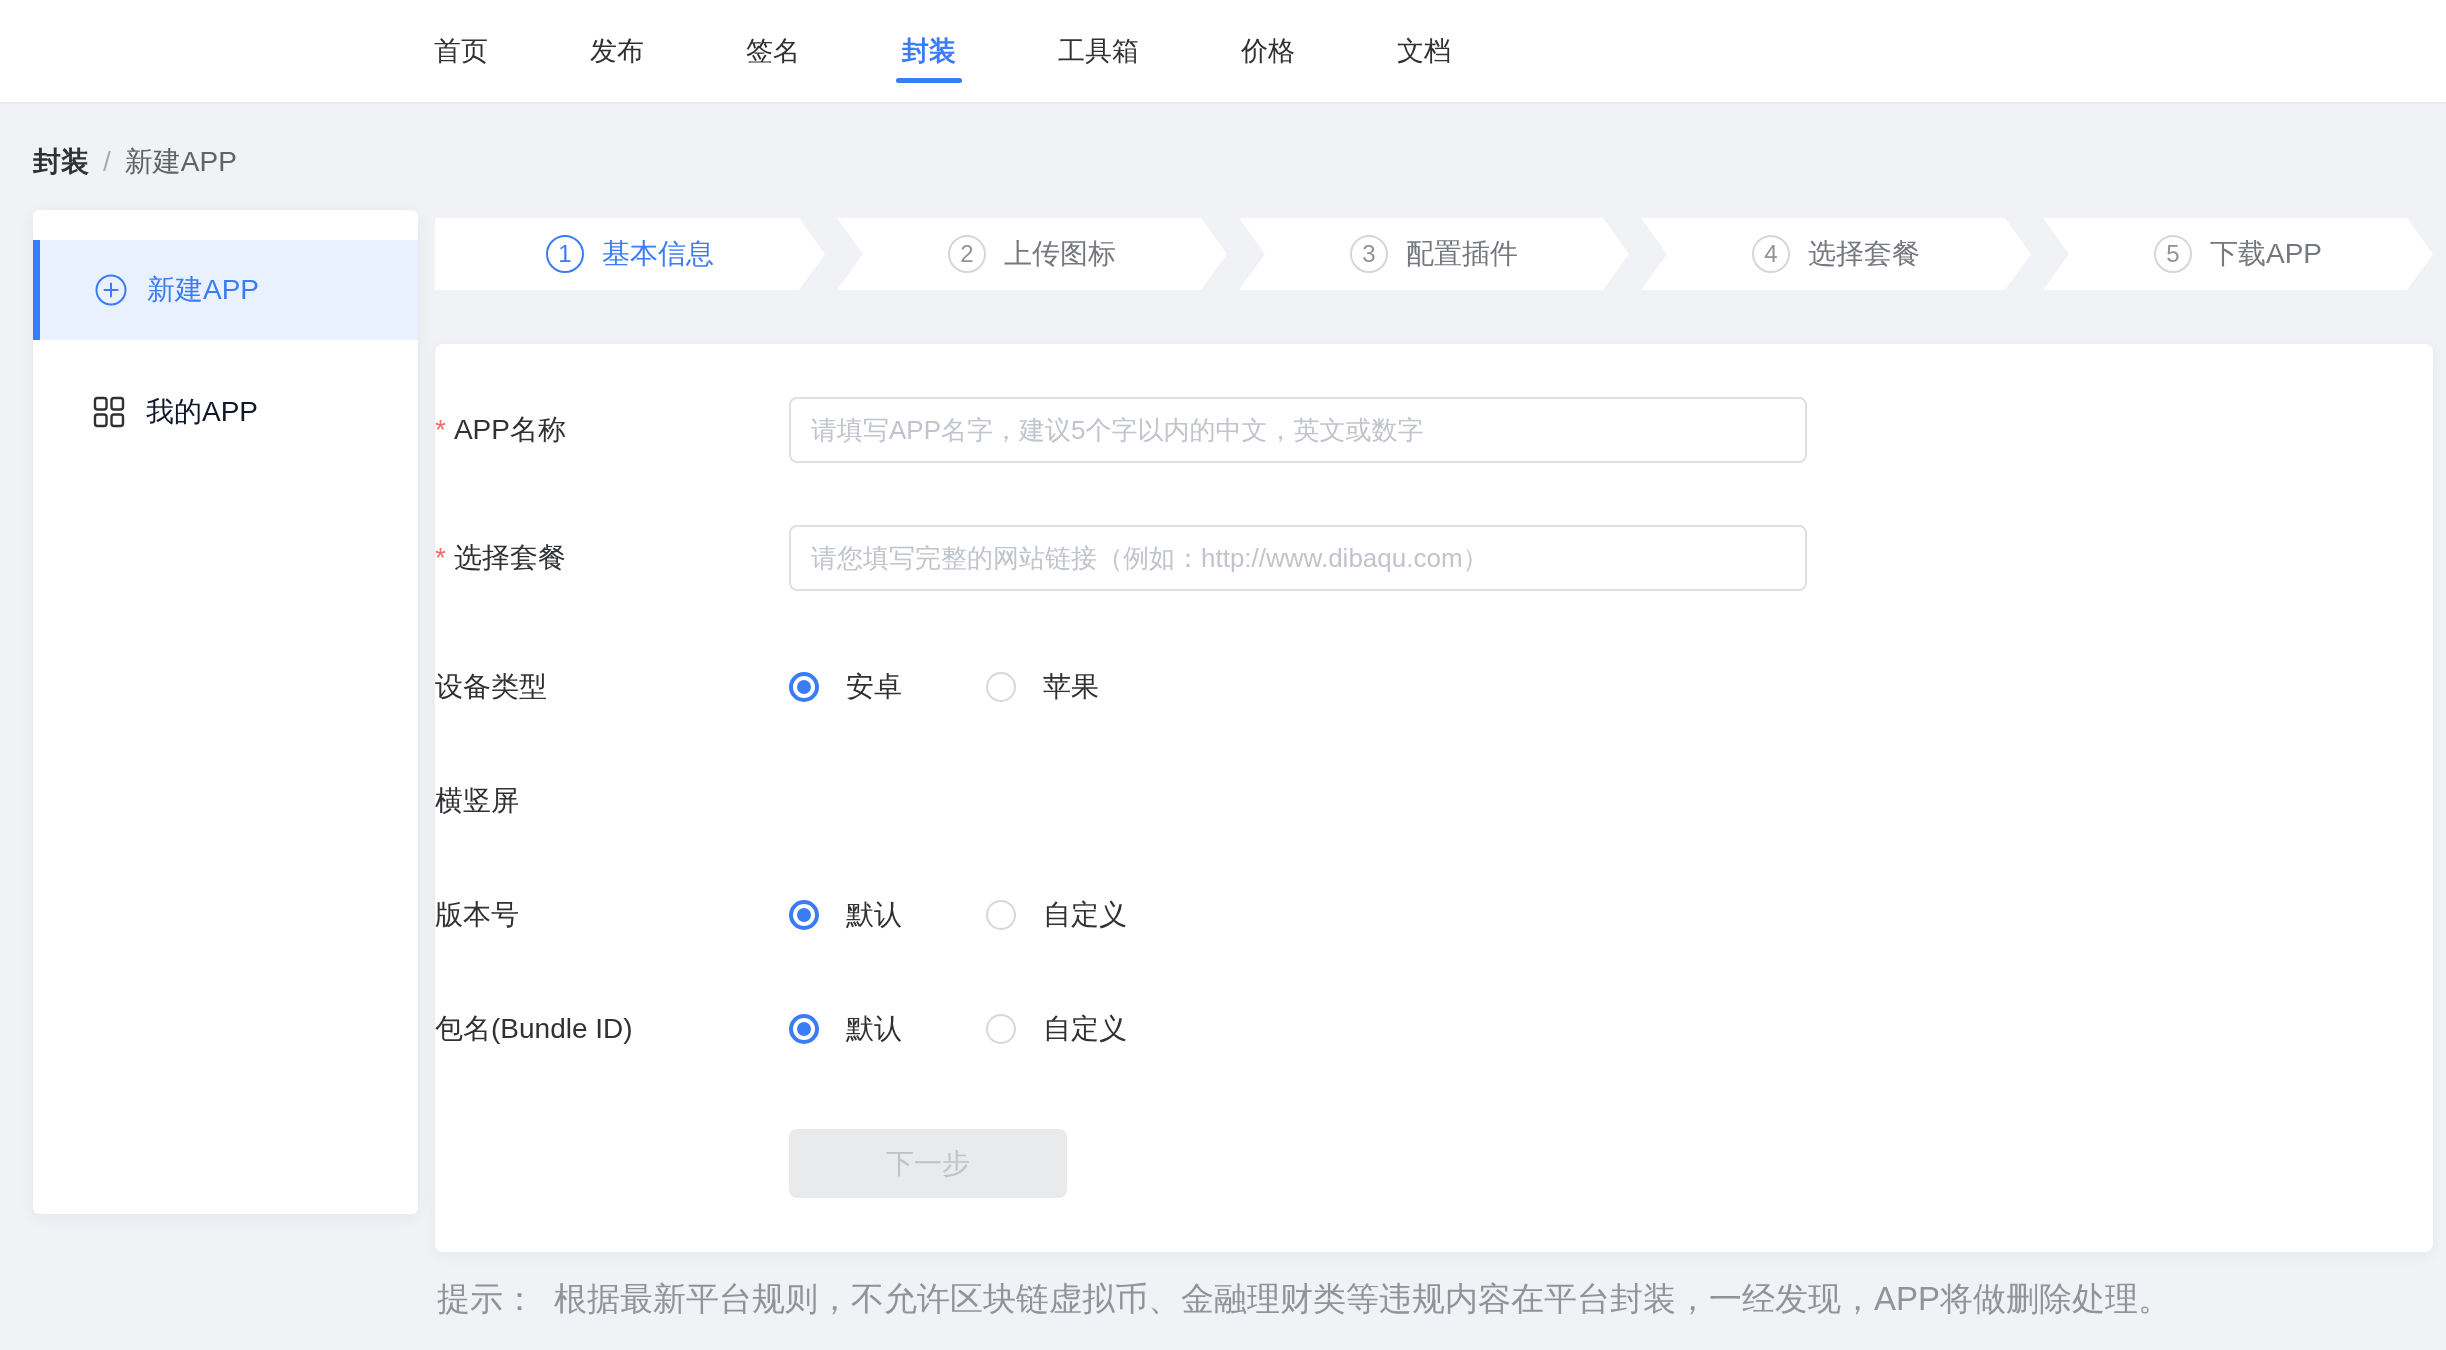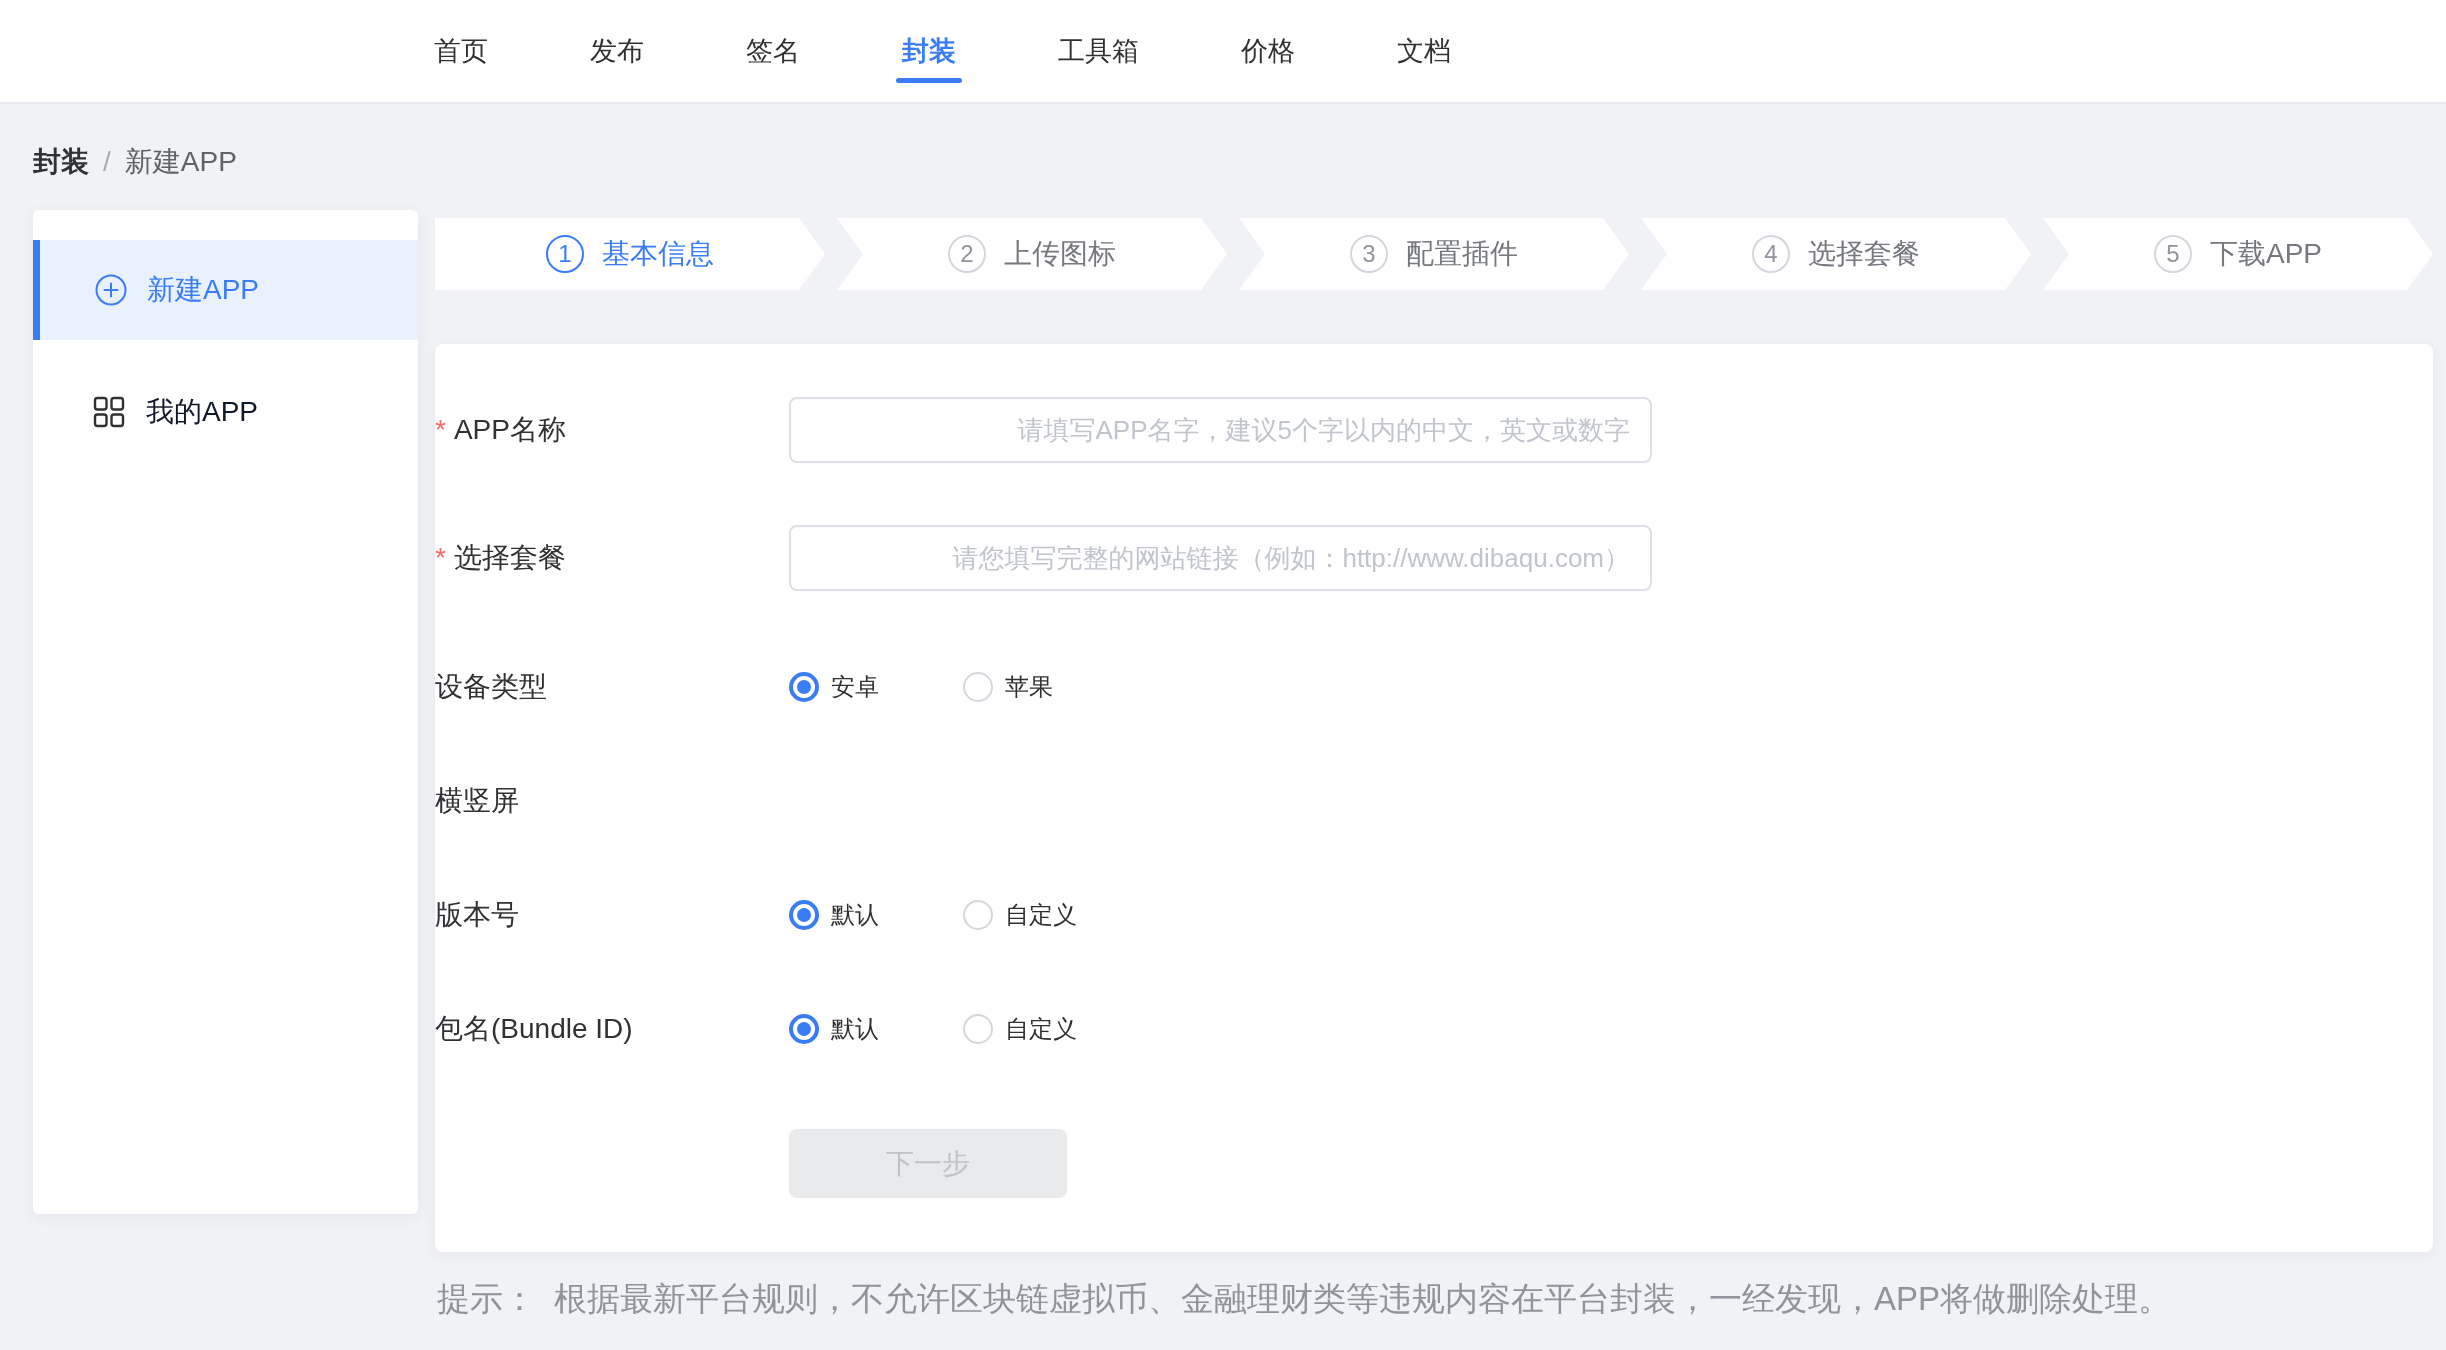--- a/index.html
+++ b/index.html
@@ -42,31 +42,31 @@
   .step-label{font-size:28px;color:#75787e;white-space:nowrap;}
   .step.active .step-num{border-color:#3a7cf6;color:#3a7cf6;}
   .step.active .step-label{color:#3a7cf6;}
   
   .card{position:absolute;left:435px;top:344px;width:1998px;height:908px;background:#fff;
     border-radius:8px;box-shadow:0 3px 16px rgba(20,40,90,.05);}
   .row{position:absolute;left:0;display:flex;align-items:center;}
   .label-col{width:293px;text-align:left;font-size:28px;color:#303133;white-space:nowrap;}
   .req{color:#f56c6c;margin-right:8px;font-size:28px;}
   .control{margin-left:61px;display:flex;align-items:center;}
-  .text-input{width:863px;height:66px;box-sizing:border-box;border:2px solid #dde0e6;border-radius:8px;
+  .text-input{width:1018px;height:66px;box-sizing:border-box;border:2px solid #dde0e6;border-radius:8px;
     padding:0 20px;font-size:26px;color:#303133;background:#fff;outline:none;
-    font-family:"Liberation Sans","DejaVu Sans",sans-serif;text-align:right;}
+    font-family:"Liberation Sans","DejaVu Sans",sans-serif;}
   .text-input::placeholder{color:#c0c4cc;}
   .radio-group{display:flex;align-items:center;gap:84px;}
   .radio-option{display:flex;align-items:center;gap:12px;cursor:pointer;}
   .radio{width:30px;height:30px;border-radius:50%;box-sizing:border-box;background:#fff;flex:0 0 auto;}
   .radio.off{border:2px solid #d4d7de;}
   .radio.on{border:4px solid #3a7cf6;display:flex;align-items:center;justify-content:center;}
   .radio.on::after{content:"";width:14px;height:14px;border-radius:50%;background:#3a7cf6;}
-  .radio-label{font-size:24px;color:#303133;white-space:nowrap;}
+  .radio-label{font-size:28px;color:#303133;white-space:nowrap;margin-left:15px;}
   .next-btn{position:absolute;left:354px;top:785px;width:278px;height:69px;border:none;border-radius:8px;
     background:#e9eaec;color:#c0c2c7;font-size:28px;cursor:not-allowed;
     font-family:"Liberation Sans","DejaVu Sans",sans-serif;}
   
   .tip{position:absolute;left:437px;top:1277px;font-size:33px;color:#8f939b;white-space:nowrap;}
   .tip .tip-prefix{margin-right:18px;}
 </style>
 </head>
 <body>
 

